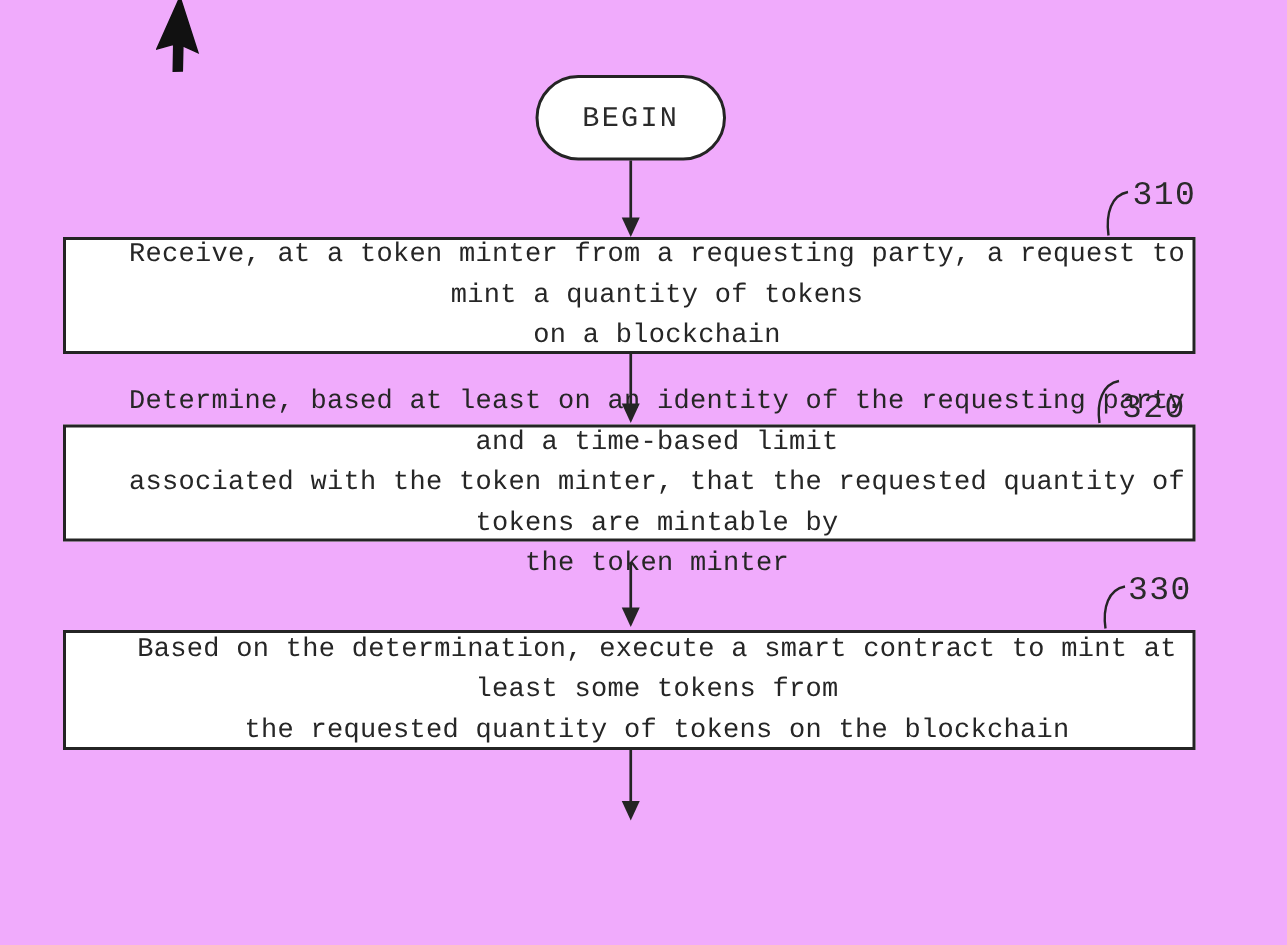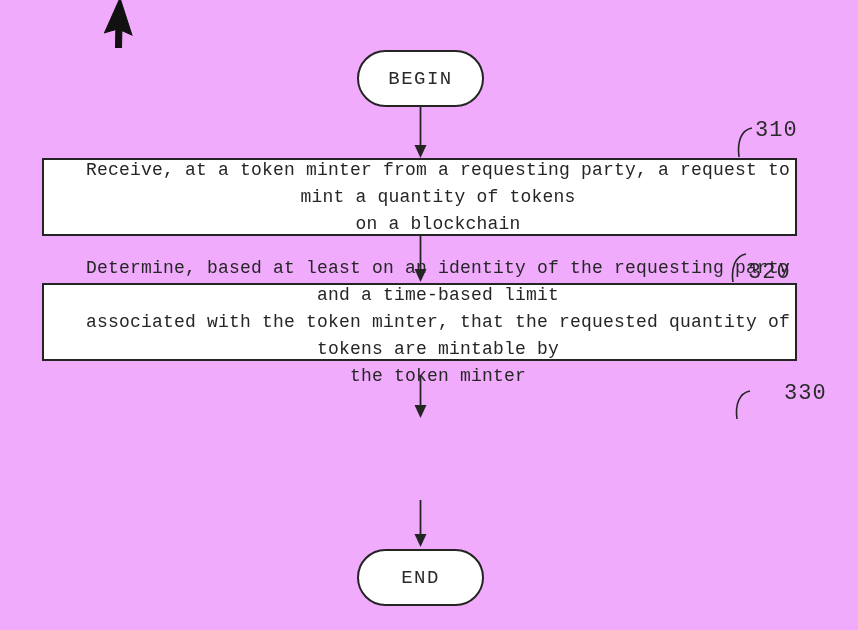--- a/index.html
+++ b/index.html
@@ -56,21 +56,21 @@
   .step.s2 { top: 283px; height: 78px; }
   .step.s3 { top: 420px; height: 80px; }
   .ref-label {
     position: absolute;
     font-size: 22px;
     color: #2a2a2a;
     letter-spacing: 1px;
   }
   .ref-label.r1 { left: 755px; top: 118px; }
   .ref-label.r2 { left: 748px; top: 260px; }
-  .ref-label.r3 { left: 784px; top: 381px; }
+  .ref-label.r3 { left: 752px; top: 381px; }
   .connectors {
     position: absolute;
     left: 0; top: 0;
     width: 858px; height: 630px;
     pointer-events: none;
   }
   .cursor-icon {
     position: absolute;
     left: 104px;
     top: -4px;
@@ -127,18 +127,19 @@
   </div>
 
   <div class="ref-label r2">320</div>
   <div class="step s2">
     <div class="step-text">Determine, based at least on an identity of the requesting party and a time-based limit
 associated with the token minter, that the requested quantity of tokens are mintable by
 the token minter</div>
   </div>
 
   <div class="ref-label r3">330</div>
+  <div class="step s3">
+    <div class="step-text">Based on the determination, execute a smart contract to mint at least some tokens from
+the requested quantity of tokens on the blockchain</div>
+  </div>
 
-  <div class="terminal end">
-    <span>END</span>
-  </div>
 
 </div>
 
 </body></html>

